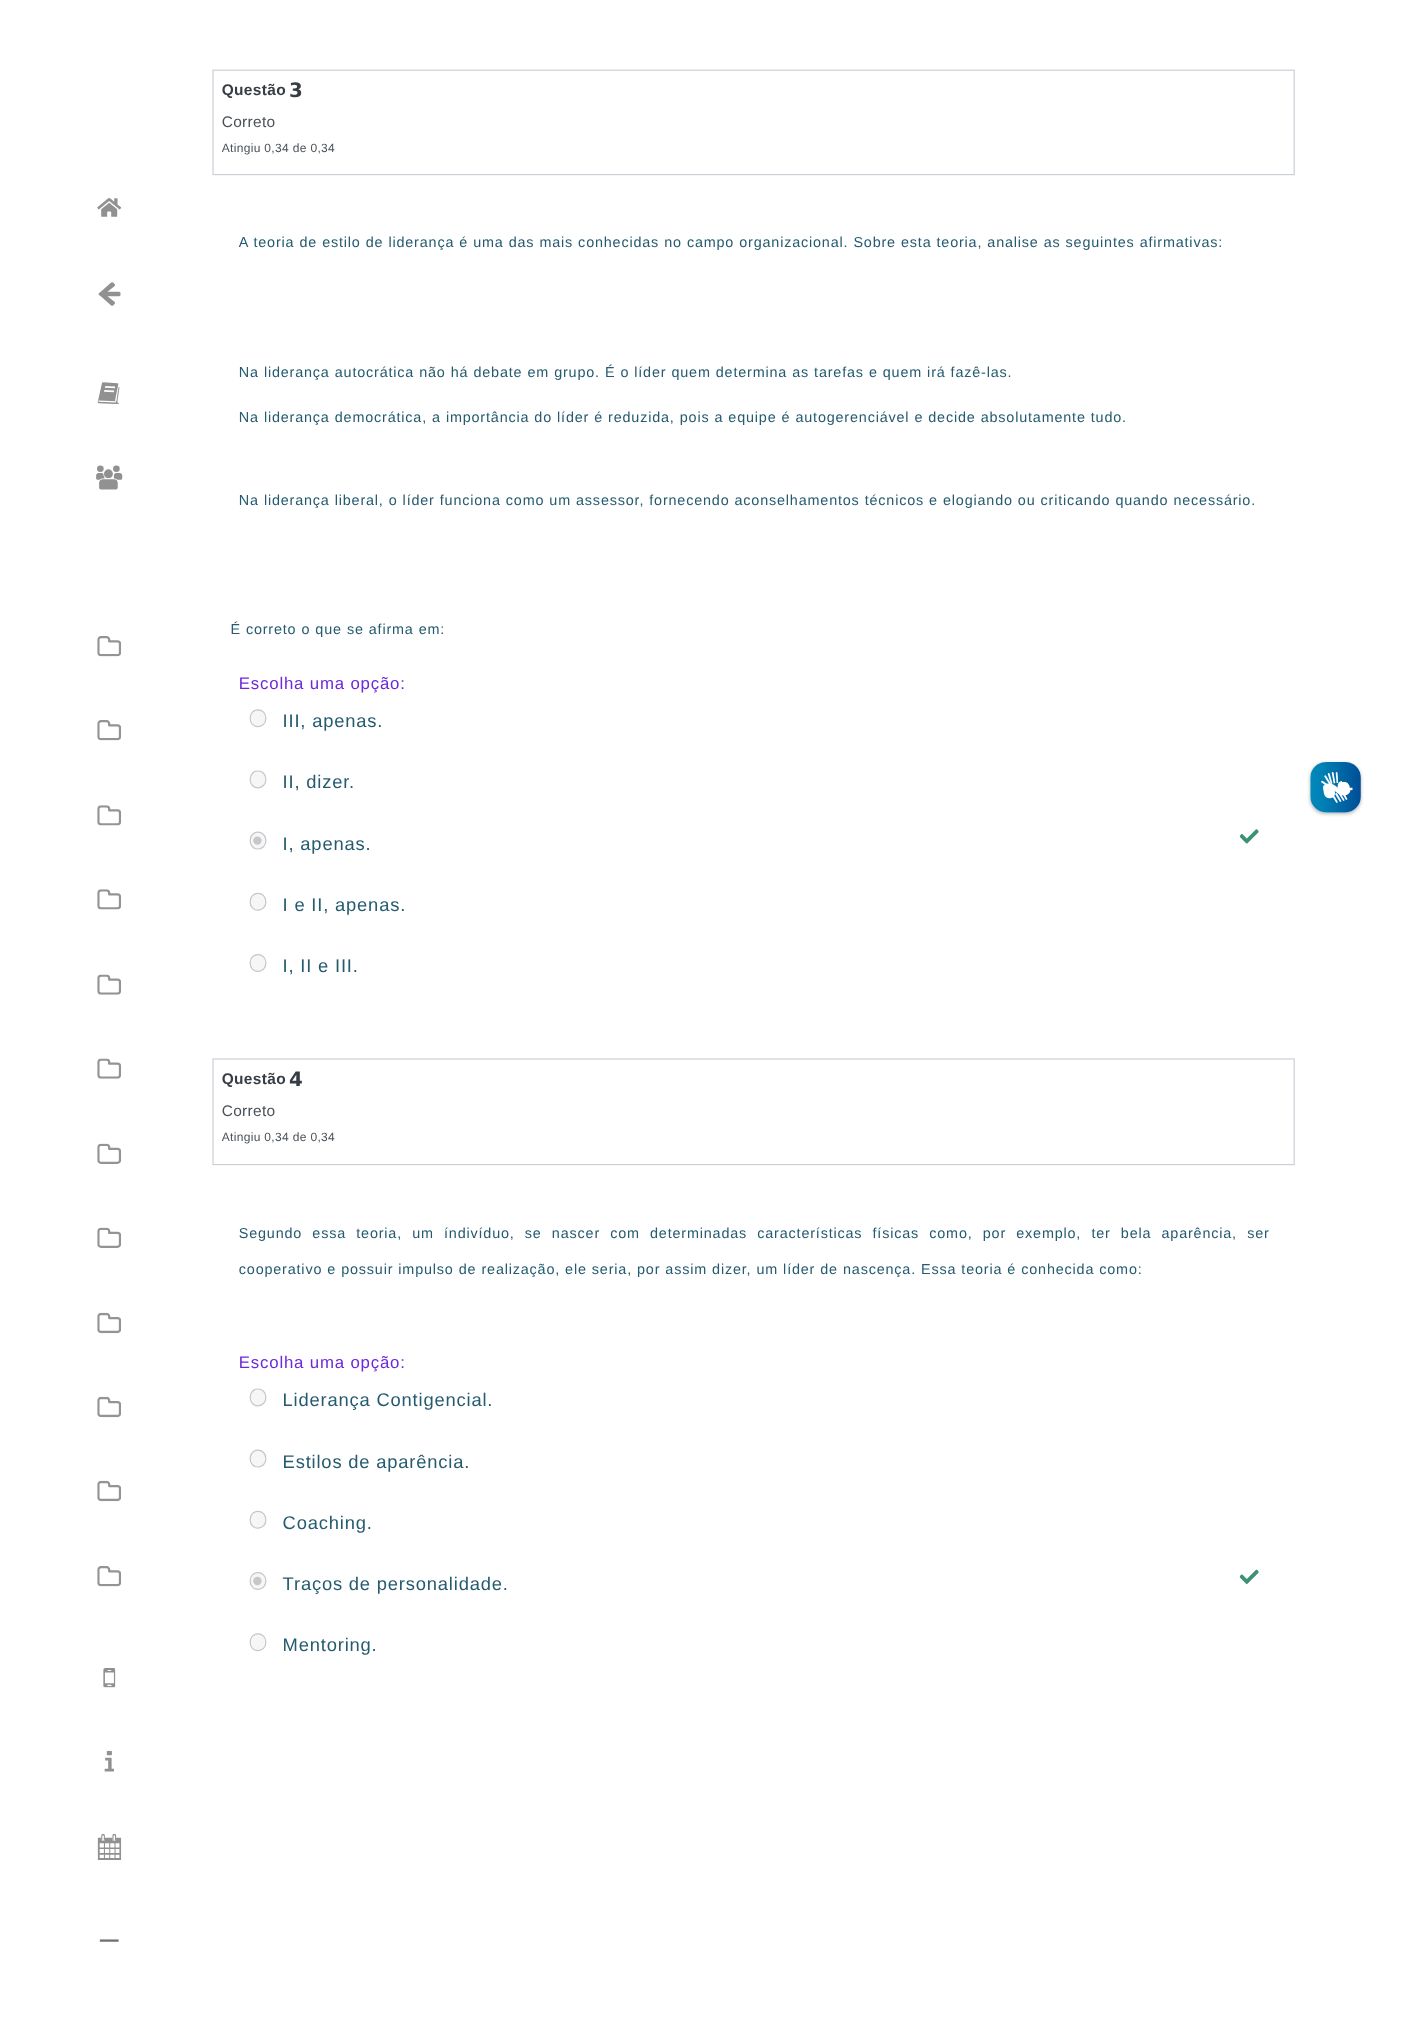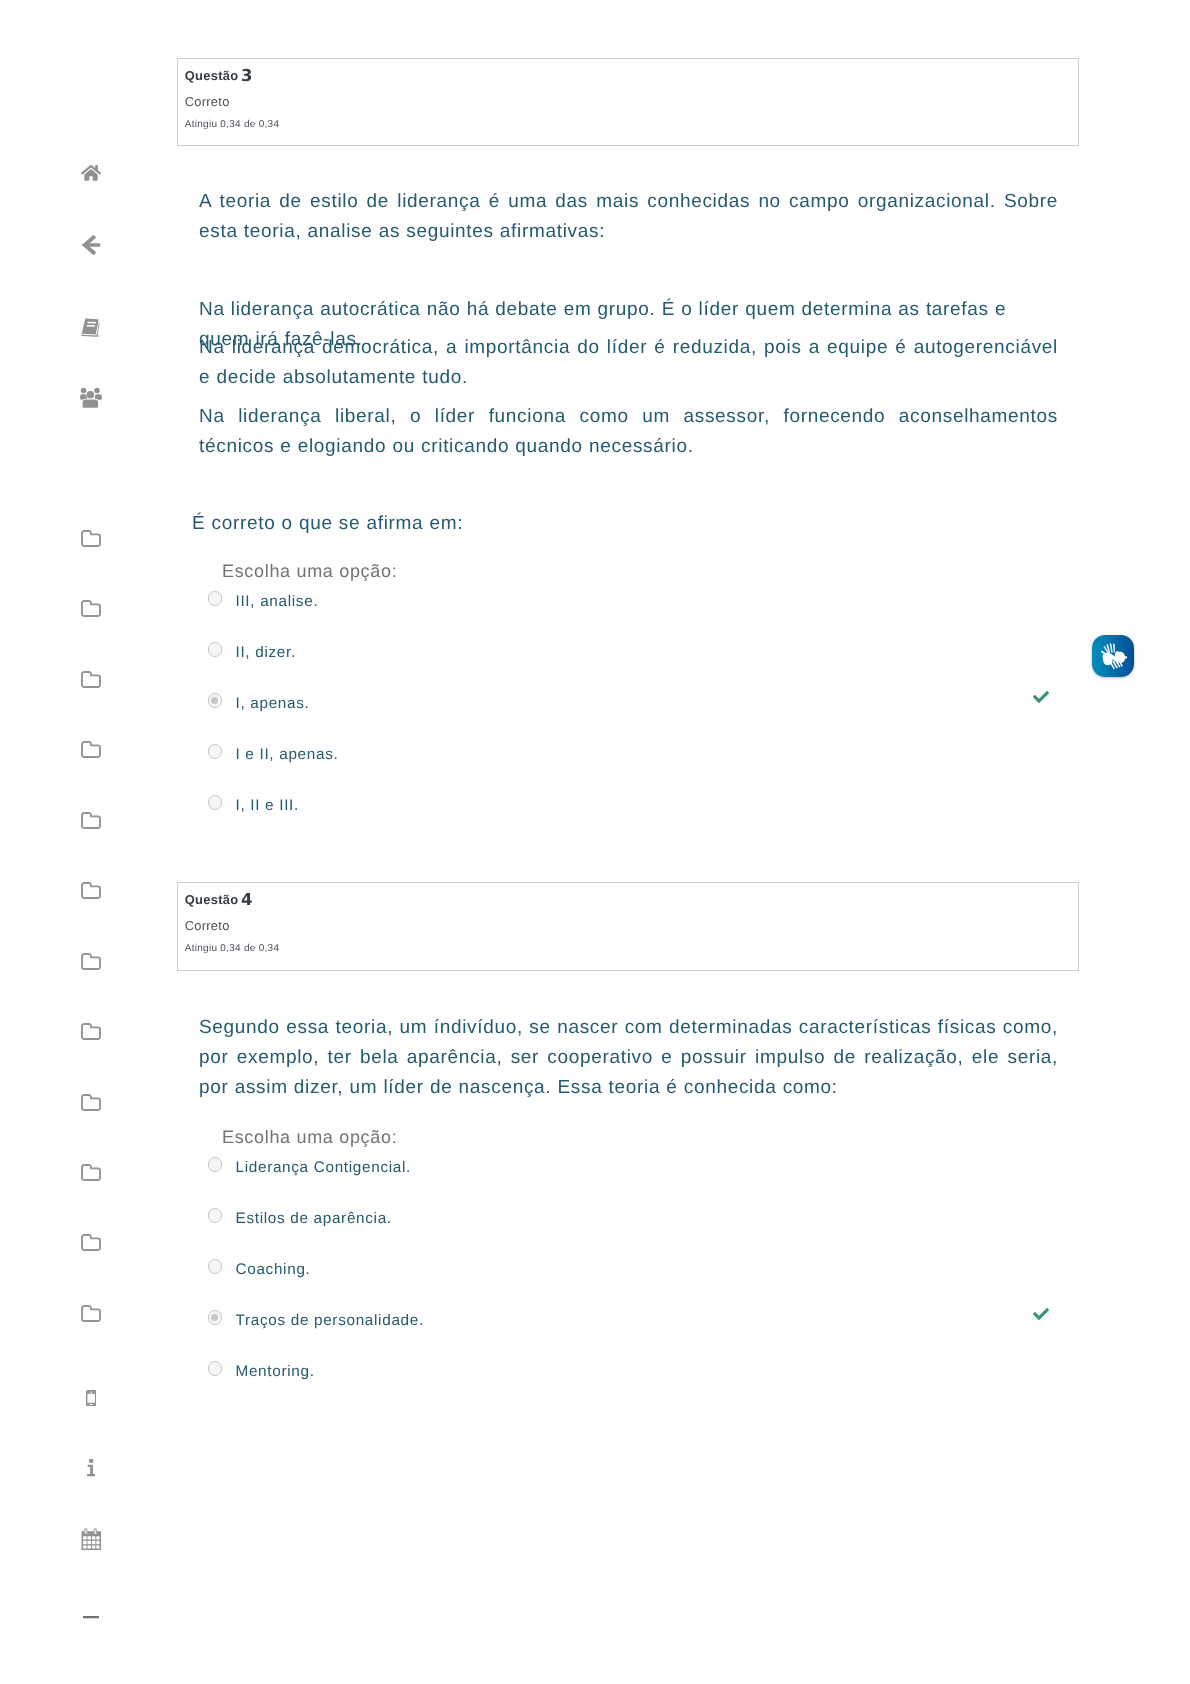--- a/index.html
+++ b/index.html
@@ -20,23 +20,23 @@
   .nav-item{position:absolute;left:71px;width:40px;height:24px;display:flex;align-items:center;justify-content:center;}
   .nav-item svg{display:block;fill:#919191;}
   .nav-item.outline svg{fill:none;stroke:#949494;stroke-width:1.9;stroke-linecap:round;stroke-linejoin:round;}
   
   #main{position:absolute;left:0;top:0;width:1190px;height:1684px;}
   .qbox{position:absolute;left:177px;width:902px;border:1px solid #cbcfd6;background:#fff;}
   .qbox .qhead{font-size:12.9px;font-weight:bold;color:#373d44;letter-spacing:.3px;}
   .qbox .qhead .qnum{font-size:16.5px;font-weight:bold;font-family:"DejaVu Sans",sans-serif;letter-spacing:0;vertical-align:-1.5px;margin-left:2.5px;}
   .qbox .qstate{font-size:12.9px;letter-spacing:.28px;color:#4a5157;}
   .qbox .qmark{font-size:10px;letter-spacing:.28px;color:#4a5157;}
-  .qtext{position:absolute;color:#255a6f;font-size:19px;letter-spacing:.68px;line-height:30px;word-spacing:.2px;}
+  .qtext{position:absolute;color:#255a6f;font-size:12px;letter-spacing:.68px;line-height:30px;word-spacing:.2px;}
   .justify{text-align:justify;}
-  .optlabel{position:absolute;color:#737373;font-size:18px;letter-spacing:.68px;margin-left:23px;}
+  .optlabel{position:absolute;color:#6d28d9;font-size:14px;letter-spacing:.68px;}
   .opts{position:absolute;}
   .opt{position:relative;height:51px;}
   .radio{position:absolute;left:0px;top:3px;width:14.5px;height:14.5px;border-radius:50%;
          border:1.2px solid #c3c7ca;background:#f6f6f7;}
   .radio.checked::after{content:"";position:absolute;left:2.6px;top:2.6px;width:7px;height:7px;border-radius:50%;background:#c6c7c9;}
   .opt .otext{position:absolute;left:28px;top:5px;color:#255a6f;font-size:15.3px;letter-spacing:.68px;white-space:nowrap;}
   .tick{position:absolute;width:16px;height:16px;}
   .tick svg{display:block;fill:#3e9272;}
   
   #vlibras{position:absolute;width:42px;height:42px;border-radius:13px;
@@ -223,21 +223,21 @@
     </div>
     <p class="qtext justify" style="left:199px;top:187px;width:859px">A teoria de estilo de liderança é uma das mais conhecidas no campo organizacional. Sobre esta teoria, analise as seguintes afirmativas:</p>
     <p class="qtext" style="left:199px;top:295px;width:859px">Na liderança autocrática não há debate em grupo. É o líder quem determina as tarefas e quem irá fazê-las.</p>
     <p class="qtext justify" style="left:199px;top:333px;width:859px">Na liderança democrática, a importância do líder é reduzida, pois a equipe é autogerenciável e decide absolutamente tudo.</p>
     <p class="qtext justify" style="left:199px;top:402px;width:859px">Na liderança liberal, o líder funciona como um assessor, fornecendo aconselhamentos técnicos e elogiando ou criticando quando necessário.</p>
     <p class="qtext" style="left:192px;top:509px;width:859px">É correto o que se afirma em:</p>
     <div class="optlabel" style="left:199px;top:561px">Escolha uma opção:</div>
     <div class="opts" style="left:207.5px;top:588px">
       <div class="opt">
           <span class="radio"></span>
-          <span class="otext">III, analise.</span>
+          <span class="otext">III, apenas.</span>
         </div>
       <div class="opt">
           <span class="radio"></span>
           <span class="otext">II, dizer.</span>
         </div>
       <div class="opt">
           <span class="radio checked"></span>
           <span class="otext">I, apenas.</span>
         </div>
       <div class="opt">

